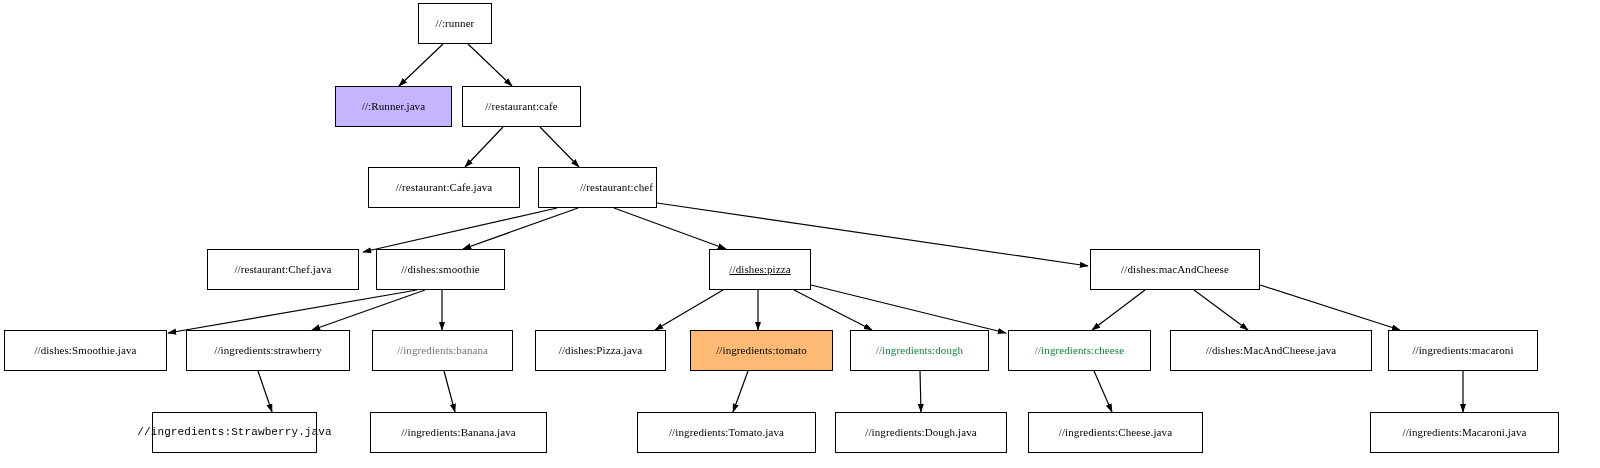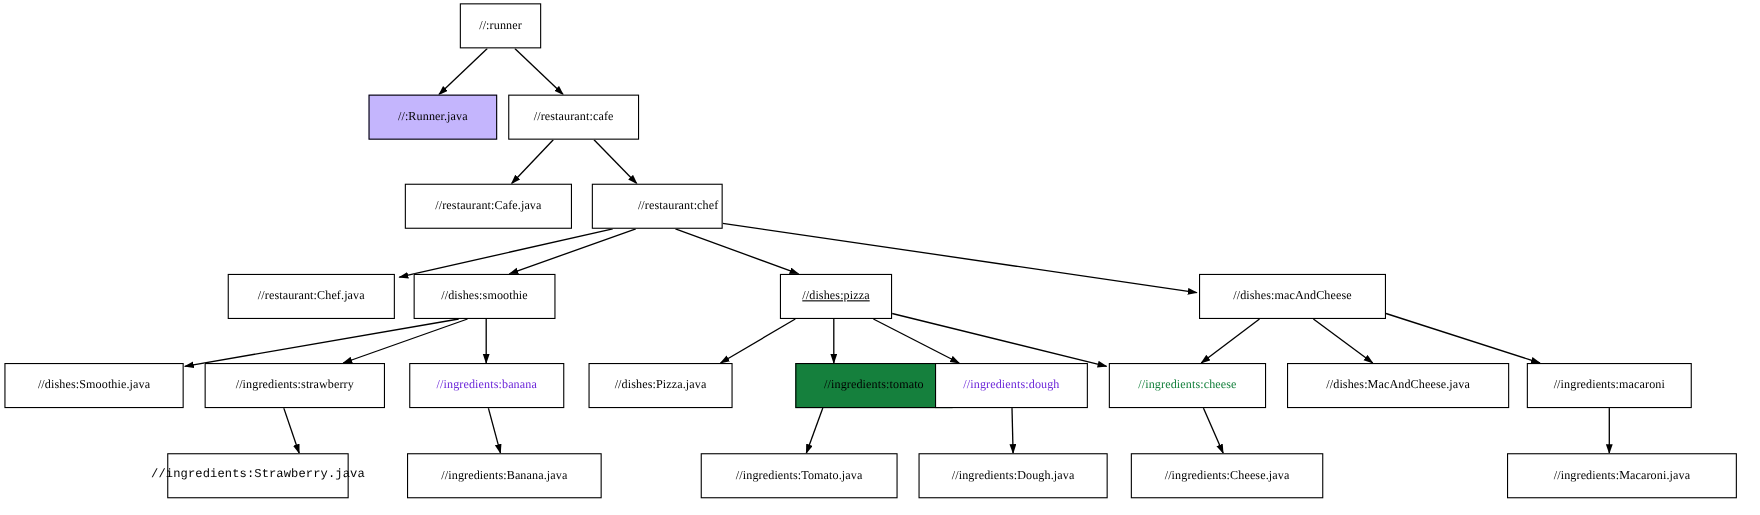--- a/index.html
+++ b/index.html
@@ -105,30 +105,30 @@
       <div class="node" style="left: 1090px; top: 249px; width: 170px; height: 41px; border-color: rgb(0, 0, 0); background: rgb(255, 255, 255);">
         <span class="node-label" style="color: rgb(0, 0, 0);">//dishes:macAndCheese</span>
       </div>
       <div class="node" style="left: 4px; top: 330px; width: 163px; height: 41px; border-color: rgb(0, 0, 0); background: rgb(255, 255, 255);">
         <span class="node-label" style="color: rgb(0, 0, 0);">//dishes:Smoothie.java</span>
       </div>
       <div class="node" style="left: 186px; top: 330px; width: 164px; height: 41px; border-color: rgb(0, 0, 0); background: rgb(255, 255, 255);">
         <span class="node-label" style="color: rgb(0, 0, 0);">//ingredients:strawberry</span>
       </div>
       <div class="node" style="left: 372px; top: 330px; width: 141px; height: 41px; border-color: rgb(0, 0, 0); background: rgb(255, 255, 255);">
-        <span class="node-label" style="color: #6d28d9;">//ingredients:banana</span>
+        <span class="node-label" style="color: #737373;">//ingredients:banana</span>
       </div>
       <div class="node" style="left: 535px; top: 330px; width: 131px; height: 41px; border-color: rgb(0, 0, 0); background: rgb(255, 255, 255);">
         <span class="node-label" style="color: rgb(0, 0, 0);">//dishes:Pizza.java</span>
       </div>
-      <div class="node" style="left: 723px; top: 330px; width: 143px; height: 41px; border-color: rgb(0, 0, 0); background: #15803d;">
+      <div class="node" style="left: 690px; top: 330px; width: 143px; height: 41px; border-color: rgb(0, 0, 0); background: #fdba74;">
         <span class="node-label" style="color: rgb(0, 0, 0);">//ingredients:tomato</span>
       </div>
       <div class="node" style="left: 850px; top: 330px; width: 139px; height: 41px; border-color: rgb(0, 0, 0); background: rgb(255, 255, 255);">
-        <span class="node-label" style="color: #6d28d9;">//ingredients:dough</span>
+        <span class="node-label" style="color: #15803d;">//ingredients:dough</span>
       </div>
       <div class="node" style="left: 1008px; top: 330px; width: 143px; height: 41px; border-color: rgb(0, 0, 0); background: rgb(255, 255, 255);">
         <span class="node-label" style="color: #15803d; font-family: Liberation Serif, serif;">//ingredients:cheese</span>
       </div>
       <div class="node" style="left: 1170px; top: 330px; width: 202px; height: 41px; border-color: rgb(0, 0, 0); background: rgb(255, 255, 255);">
         <span class="node-label" style="color: rgb(0, 0, 0);">//dishes:MacAndCheese.java</span>
       </div>
       <div class="node" style="left: 1388px; top: 330px; width: 150px; height: 41px; border-color: rgb(0, 0, 0); background: rgb(255, 255, 255);">
         <span class="node-label" style="color: rgb(0, 0, 0);">//ingredients:macaroni</span>
       </div>
@@ -140,17 +140,17 @@
       </div>
       <div class="node" style="left: 637px; top: 412px; width: 179px; height: 41px; border-color: rgb(0, 0, 0); background: rgb(255, 255, 255);">
         <span class="node-label" style="color: rgb(0, 0, 0);">//ingredients:Tomato.java</span>
       </div>
       <div class="node" style="left: 835px; top: 412px; width: 172px; height: 41px; border-color: rgb(0, 0, 0); background: rgb(255, 255, 255);">
         <span class="node-label" style="color: rgb(0, 0, 0);">//ingredients:Dough.java</span>
       </div>
       <div class="node" style="left: 1028px; top: 412px; width: 175px; height: 41px; border-color: rgb(0, 0, 0); background: rgb(255, 255, 255);">
         <span class="node-label" style="color: rgb(0, 0, 0);">//ingredients:Cheese.java</span>
       </div>
-      <div class="node" style="left: 1370px; top: 412px; width: 209px; height: 41px; border-color: rgb(0, 0, 0); background: rgb(255, 255, 255);">
+      <div class="node" style="left: 1370px; top: 412px; width: 189px; height: 41px; border-color: rgb(0, 0, 0); background: rgb(255, 255, 255);">
         <span class="node-label" style="color: rgb(0, 0, 0);">//ingredients:Macaroni.java</span>
       </div>
     </div>
 </div>
 
 </body></html>

